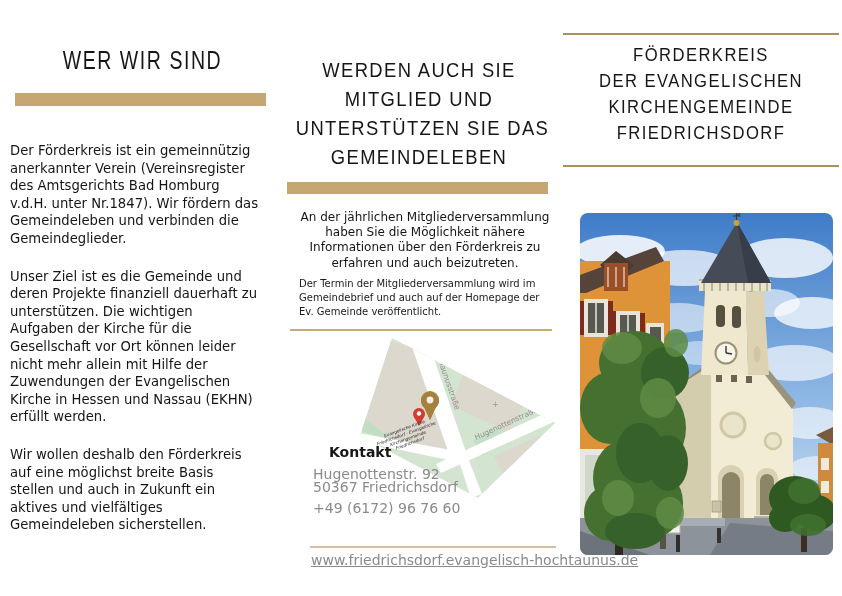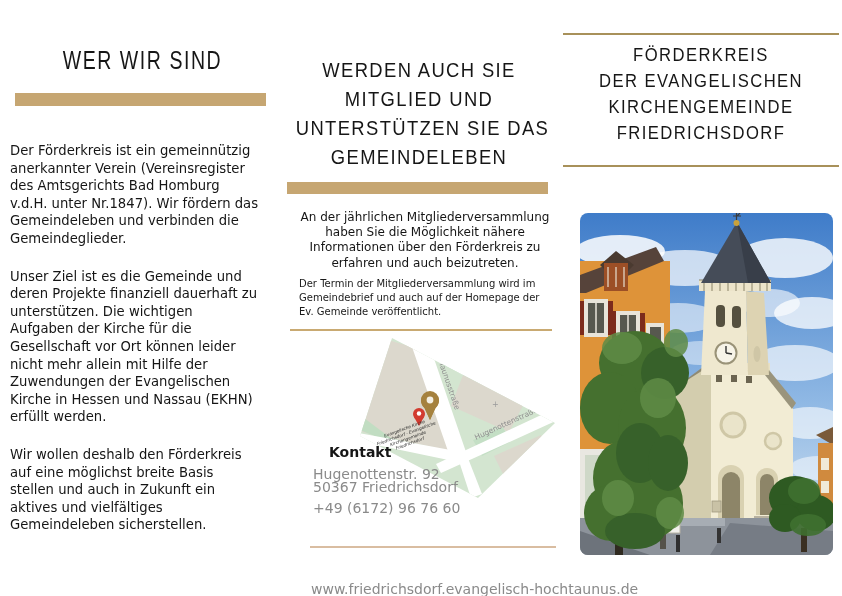--- a/index.html
+++ b/index.html
@@ -105,21 +105,21 @@
 
     <div class="abs contact-h" style="left:313px;top:444px;margin-left:16px;">Kontakt</div>
     <div class="abs gray-sm" style="left:313px;top:468px;">
       <div>Hugenottenstr. 92</div>
       <div>50367 Friedrichsdorf</div>
     </div>
     <div class="abs gray-sm" style="left:313px;top:502px;">
       <div>+49 (6172) 96 76 60</div>
     </div>
     <div class="abs" style="left:310px;top:546px;width:246px;height:1.5px;background:#d9bda1;"></div>
-    <div class="abs gray-sm" style="left:311px;top:583px;">www.friedrichsdorf.evangelisch-hochtaunus.de</div>
+    <div class="abs gray-sm" style="left:311px;top:554px;text-decoration:underline;">www.friedrichsdorf.evangelisch-hochtaunus.de</div>
   </section>
 
   <section>
     <div class="abs goldline" style="left:563px;top:33px;width:276px;height:2px;"></div>
     <div class="abs display-caps title-right">
       <div>FÖRDERKREIS</div>
       <div>DER EVANGELISCHEN</div>
       <div>KIRCHENGEMEINDE</div>
       <div>FRIEDRICHSDORF</div>
     </div>

